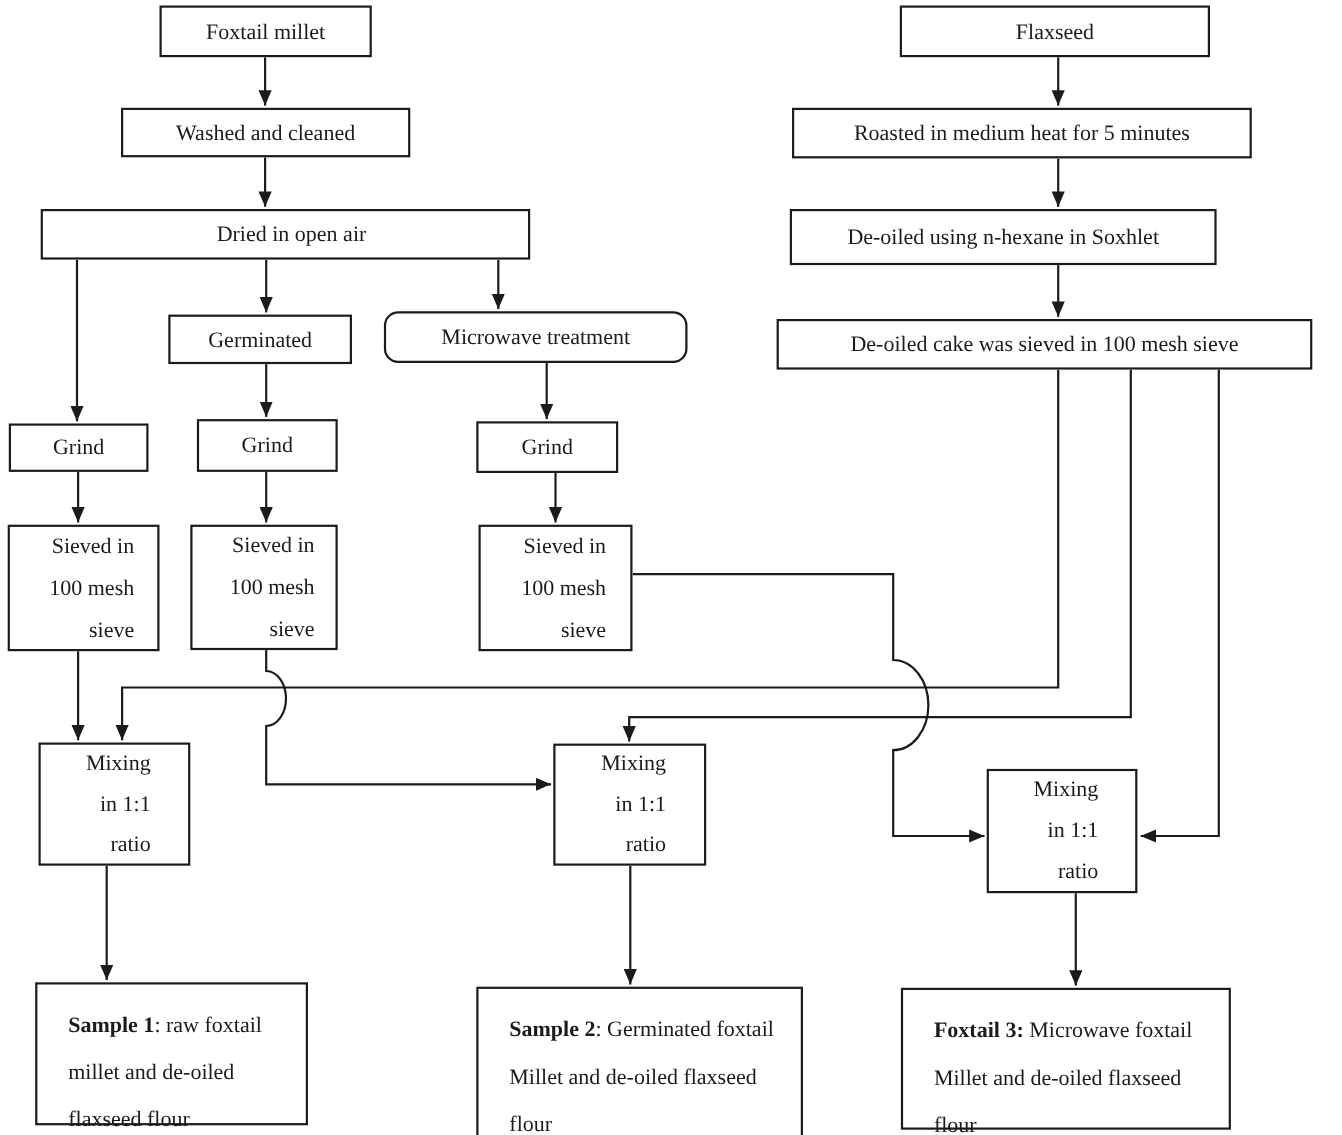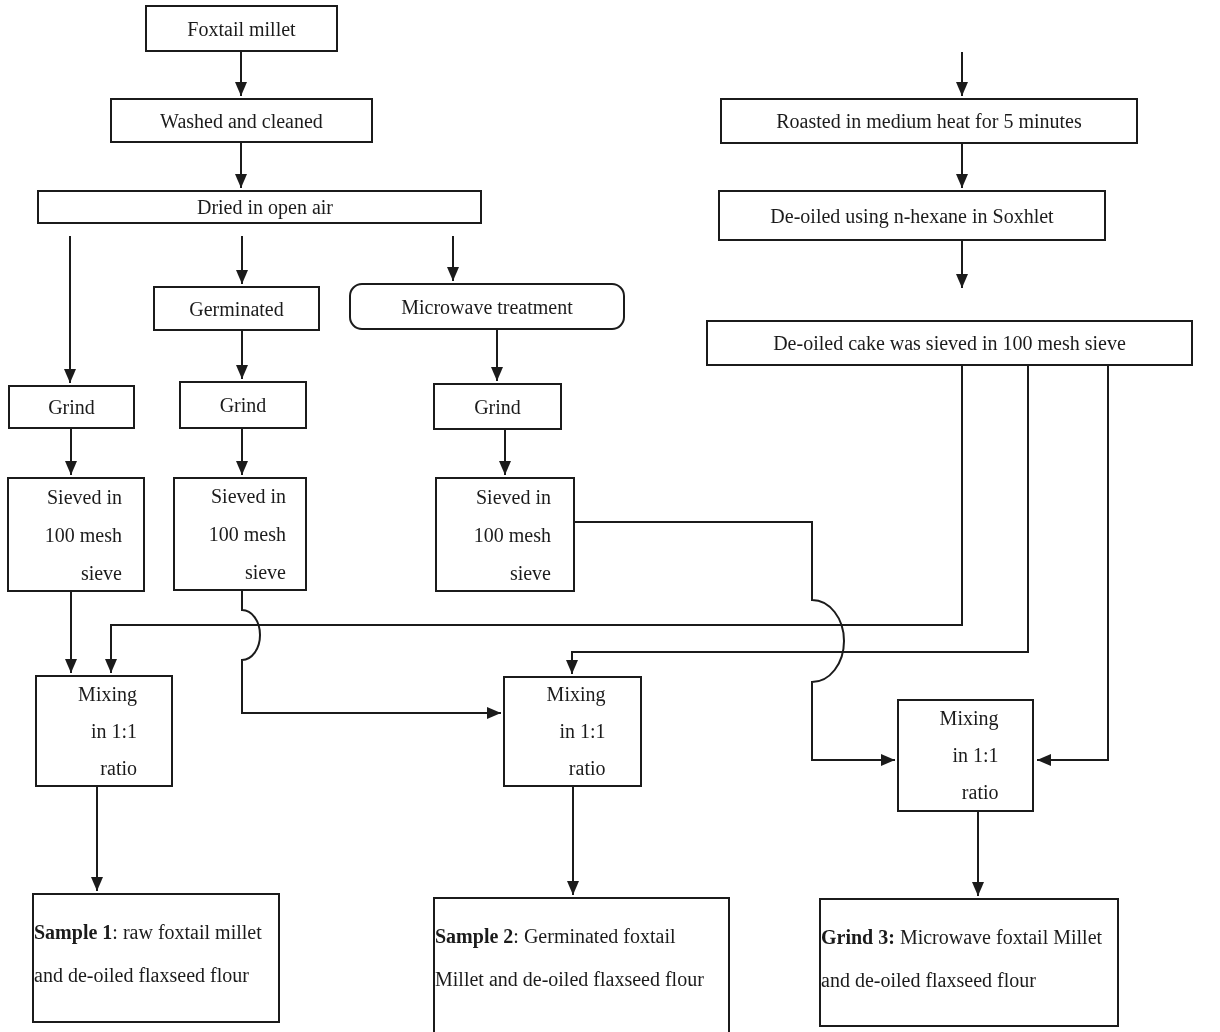--- a/index.html
+++ b/index.html
@@ -21,21 +21,21 @@
     font-size:20px;line-height:24px;
     text-align:center;
   }
   .node .inner{display:block;text-align:center;}
   .node.multiline .inner{line-height:38px;text-align:right;}
   .node.mixing .inner{width:66px;line-height:37px;}
   .node.sieve .inner{width:92px;}
   .node.sample{
     align-items:flex-start;justify-content:flex-start;
     text-align:left;
-    padding:16px 10px 0 0;
+    padding:16px 10px 0 28px;
     line-height:43px;
   }
   .node.sample b{font-weight:bold;}
 </style>
 </head>
 <body>
 
 <div id="canvas">
 
   <svg id="wires" viewBox="0 0 1220 1032" xmlns="http://www.w3.org/2000/svg">
@@ -71,21 +71,21 @@
   </svg>
 
   <div class="node" style="left:145px;top:5px;width:193px;height:47px;">
     <span class="inner">Foxtail millet</span>
   </div>
 
   <div class="node" style="left:110px;top:98px;width:263px;height:45px;">
     <span class="inner">Washed and cleaned</span>
   </div>
 
-  <div class="node" style="left:37px;top:190px;width:445px;height:34px;padding-left:11px;">
+  <div class="node" style="left:37px;top:190px;width:445px;height:46px;padding-left:11px;">
     <span class="inner">Dried in open air</span>
   </div>
 
   <div class="node" style="left:153px;top:286px;width:167px;height:45px;">
     <span class="inner">Germinated</span>
   </div>
 
   <div class="node" style="left:349px;top:283px;width:276px;height:47px;border-radius:13px;">
     <span class="inner">Microwave treatment</span>
   </div>
@@ -107,30 +107,33 @@
   </div>
 
   <div class="node multiline sieve" style="left:173px;top:477px;width:134px;height:114px;">
     <span class="inner">Sieved in 100 mesh sieve</span>
   </div>
 
   <div class="node multiline sieve" style="left:435px;top:477px;width:140px;height:115px;">
     <span class="inner">Sieved in 100 mesh sieve</span>
   </div>
 
+  <div class="node" style="left:818px;top:5px;width:282px;height:47px;">
+    <span class="inner">Flaxseed</span>
+  </div>
 
   <div class="node" style="left:720px;top:98px;width:418px;height:46px;">
     <span class="inner">Roasted in medium heat for 5 minutes</span>
   </div>
 
   <div class="node" style="left:718px;top:190px;width:388px;height:51px;">
     <span class="inner">De-oiled using n-hexane in Soxhlet</span>
   </div>
 
-  <div class="node" style="left:706px;top:290px;width:487px;height:46px;margin-top:30px;">
+  <div class="node" style="left:706px;top:290px;width:487px;height:46px;">
     <span class="inner">De-oiled cake was sieved in 100 mesh sieve</span>
   </div>
 
   <div class="node multiline mixing" style="left:35px;top:675px;width:138px;height:112px;">
     <span class="inner">Mixing in 1:1 ratio</span>
   </div>
 
   <div class="node multiline mixing" style="left:503px;top:676px;width:139px;height:111px;">
     <span class="inner">Mixing in 1:1 ratio</span>
   </div>
@@ -141,16 +144,16 @@
 
   <div class="node sample" style="left:32px;top:893px;width:248px;height:130px;">
     <span><b>Sample 1</b><span>: raw foxtail millet and de-oiled flaxseed flour</span></span>
   </div>
 
   <div class="node sample" style="left:433px;top:897px;width:297px;height:156px;">
     <span><b>Sample 2</b><span>: Germinated foxtail Millet and de-oiled flaxseed flour</span></span>
   </div>
 
   <div class="node sample" style="left:819px;top:898px;width:300px;height:129px;">
-    <span><b>Grind 3:</b><span> Microwave foxtail Millet and de-oiled flaxseed flour</span></span>
+    <span><b>Foxtail 3:</b><span> Microwave foxtail Millet and de-oiled flaxseed flour</span></span>
   </div>
 
 </div>
 
 </body></html>

